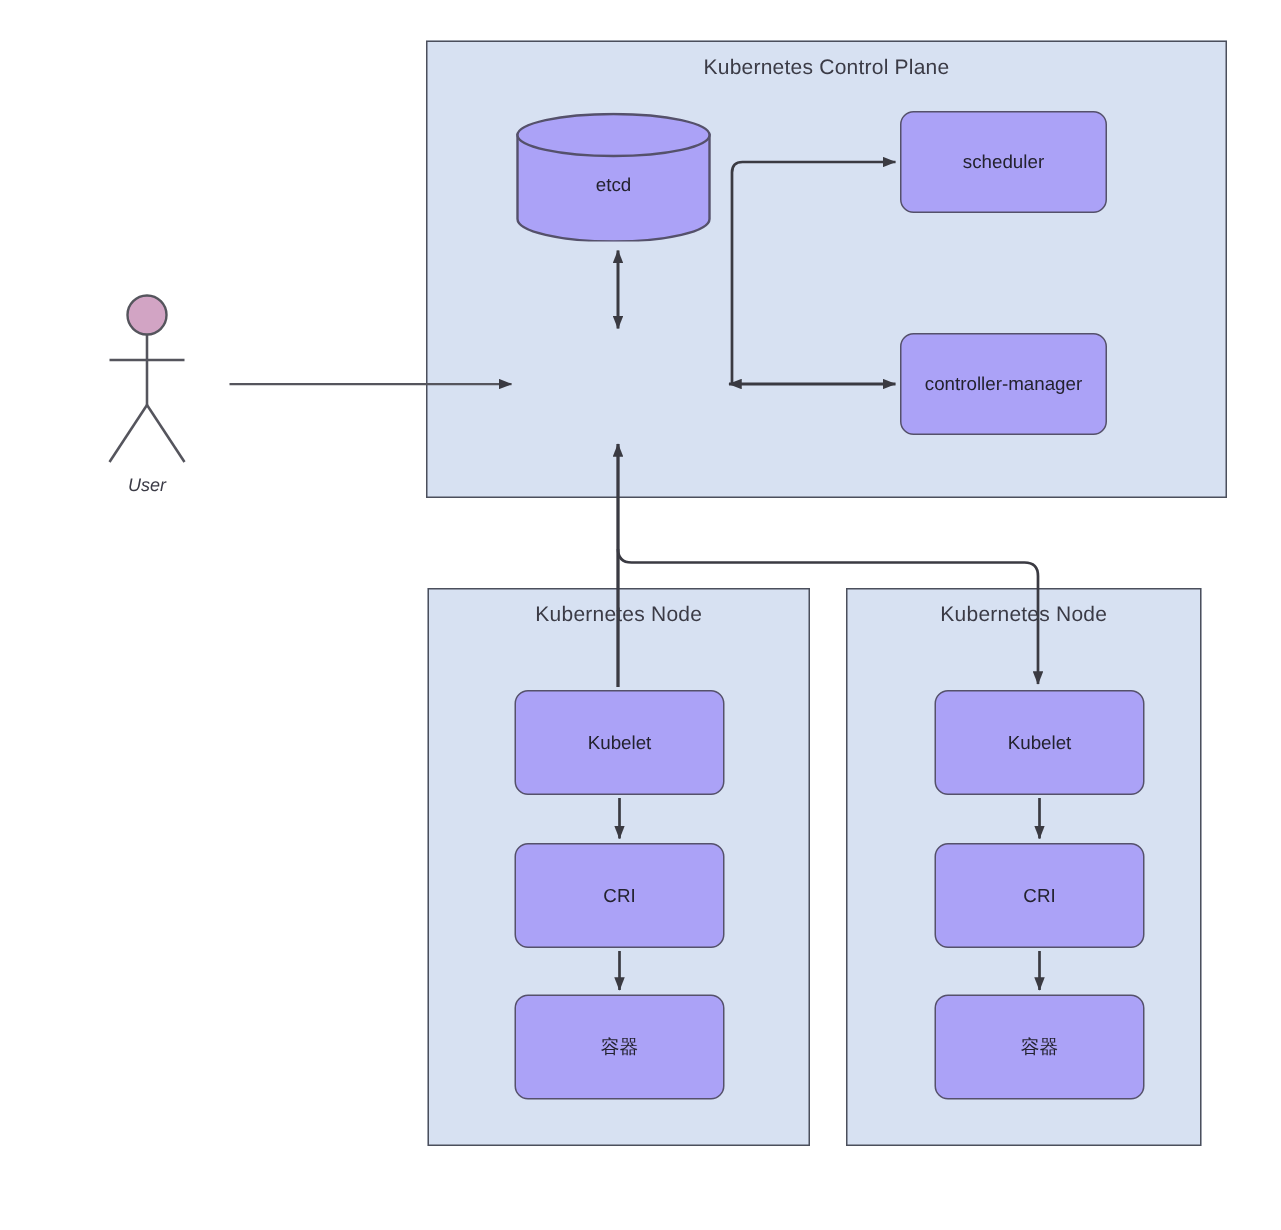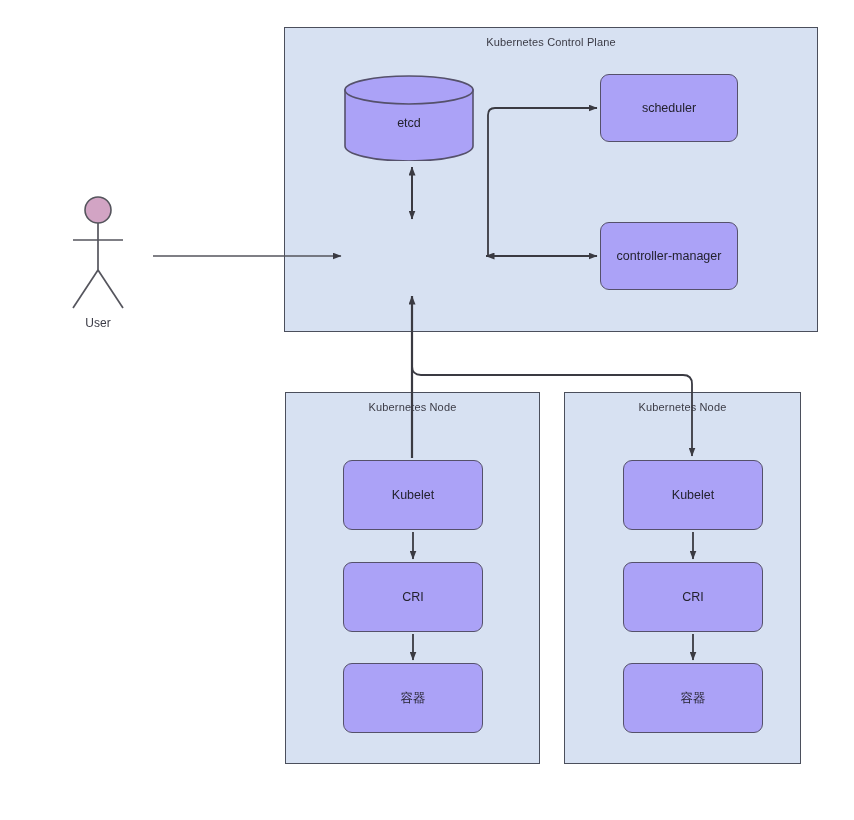--- a/index.html
+++ b/index.html
@@ -20,21 +20,21 @@
     background: #d7e1f2;
     border: 1.5px solid #4b4f5c;
     box-sizing: border-box;
   }
   .group-title {
     position: absolute;
     left: 0;
     right: 0;
     top: 8px;
     text-align: center;
-    font-size: 11px;
+    font-size: 14px;
     color: #3b3b46;
     letter-spacing: 0.15px;
   }
   .node-box {
     position: absolute;
     background: #aba2f7;
     border: 1.5px solid #55516b;
     border-radius: 9px;
     box-sizing: border-box;
     display: flex;
@@ -79,21 +79,21 @@
   svg.actor-svg {
     position: absolute;
     overflow: visible;
   }
 </style>
 </head>
 <body>
 
 <div id="canvas">
 
-  <div style="position:absolute; left:62px; top:196px; width:72px; height:140px;">
+  <div style="position:absolute; left:62px; top:196px; width:72px; height:140px;font-style:italic;">
     <svg class="actor-svg" width="72" height="120" viewBox="0 0 72 120">
       <circle cx="36" cy="14" r="13" fill="#d2a4c4" stroke="#55555d" stroke-width="1.6"></circle>
       <line x1="36" y1="27" x2="36" y2="74" stroke="#55555d" stroke-width="1.7"></line>
       <line x1="11" y1="44" x2="61" y2="44" stroke="#55555d" stroke-width="1.7"></line>
       <line x1="36" y1="74" x2="11" y2="112" stroke="#55555d" stroke-width="1.7"></line>
       <line x1="36" y1="74" x2="61" y2="112" stroke="#55555d" stroke-width="1.7"></line>
     </svg>
     <div class="actor-label" style="left:0; top:120px; width:72px;">User</div>
   </div>
 

